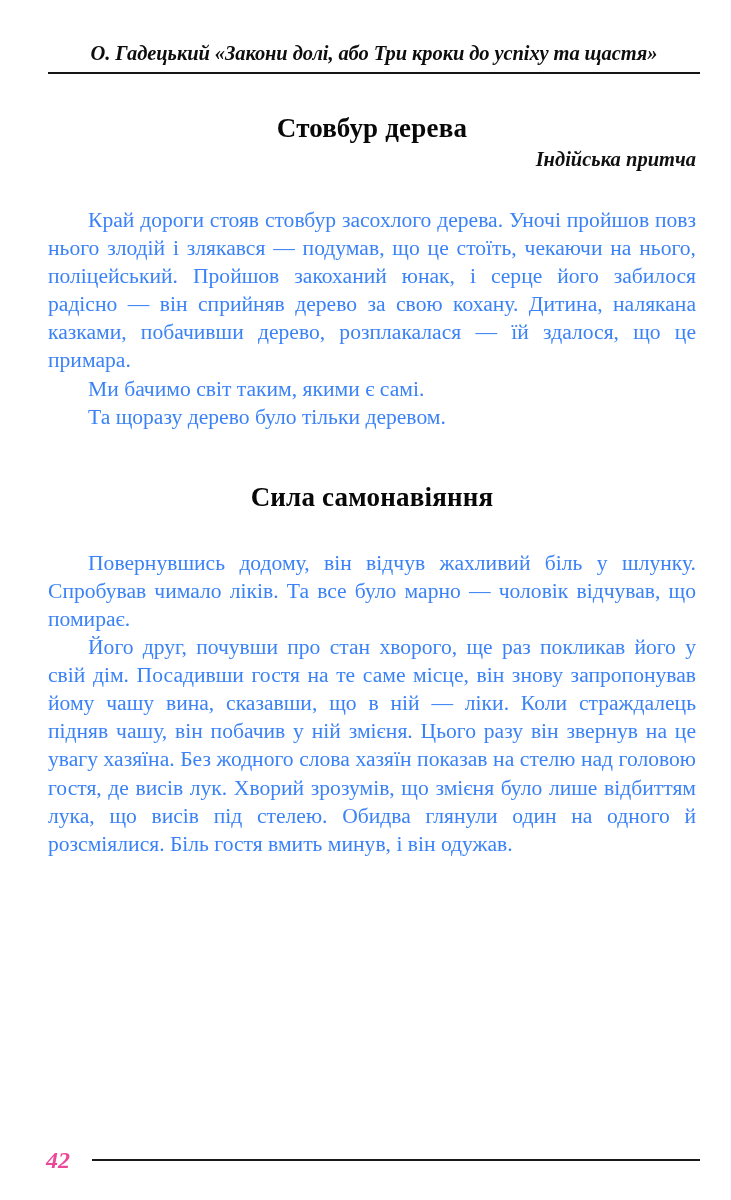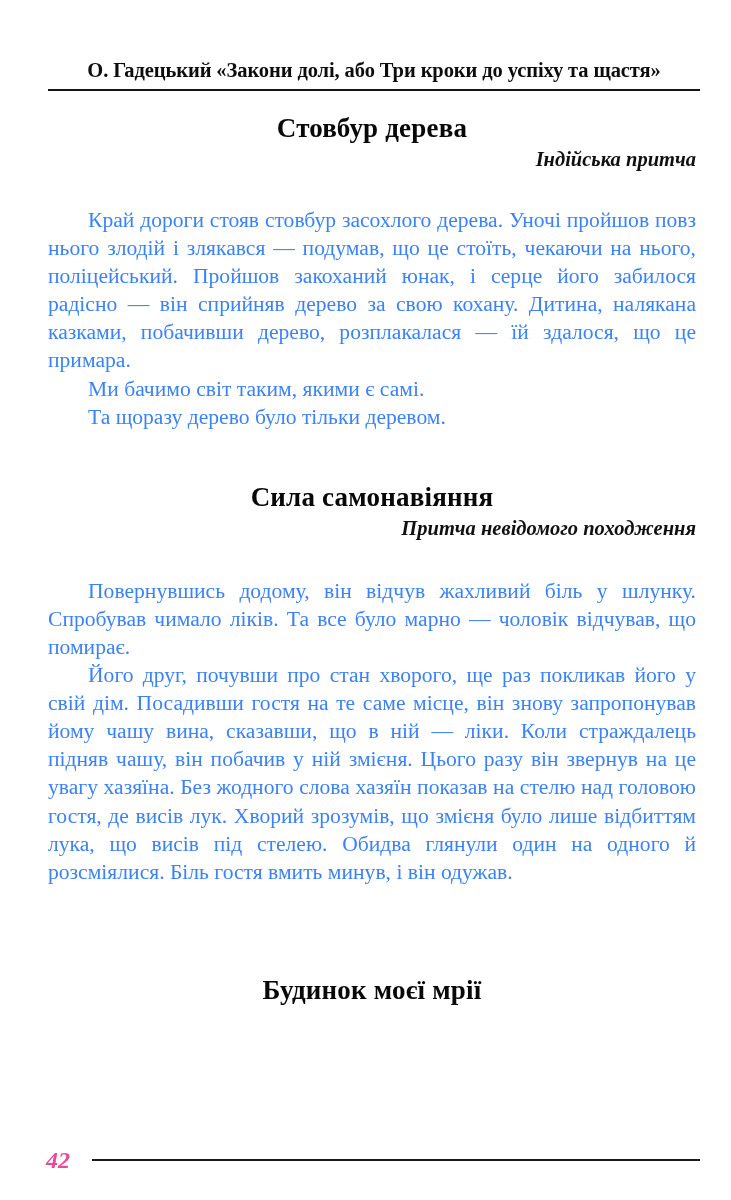--- a/index.html
+++ b/index.html
@@ -23,28 +23,28 @@
 
   
   .running-head {
     position: absolute;
     left: 48px;
     top: 40px;
     width: 652px;
   }
   .running-head-text {
     display: block;
+    font-style: italic;
     font-weight: 600;
     font-size: 20.5px;
     line-height: 26px;
     letter-spacing: -0.1px;
     text-align: center;
     white-space: nowrap;
     color: #0d0d0d;
-    margin-top: 17px;
   }
   .running-head-rule {
     margin-top: 6px;
     height: 0;
     border-top: 2.1px solid #151515;
     width: 652px;
   }
 
   
   .column {
@@ -134,29 +134,27 @@
       <p class="section-subheading">Індійська притча</p>
     </div>
     <div class="sec1-body">
       <p class="para">Край дороги стояв стовбур засохлого дерева. Уночі пройшов повз нього злодій і злякався — подумав, що це стоїть, чекаючи на нього, поліцейський. Пройшов закоханий юнак, і серце його забилося радісно — він сприйняв дерево за свою кохану. Дитина, налякана казками, побачивши дерево, розплакалася — їй здалося, що це примара.</p>
       <p class="para last-of-block">Ми бачимо світ таким, якими є самі.</p>
       <p class="para last-of-block">Та щоразу дерево було тільки деревом.</p>
     </div>
 
     <div class="sec2-head">
       <h2 class="section-heading">Сила самонавіяння</h2>
-      <p class="section-subheading">Притча невідомого походження</p>
     </div>
     <div class="sec2-body">
       <p class="para">Повернувшись додому, він відчув жахливий біль у шлунку. Спробував чимало ліків. Та все було марно — чоловік відчував, що помирає.</p>
       <p class="para">Його друг, почувши про стан хворого, ще раз покликав його у свій дім. Посадивши гостя на те саме місце, він знову запропонував йому чашу вина, сказавши, що в ній — ліки. Коли страждалець підняв чашу, він побачив у ній змієня. Цього разу він звернув на це увагу хазяїна. Без жодного слова хазяїн показав на стелю над головою гостя, де висів лук. Хворий зрозумів, що змієня було лише відбиттям лука, що висів під стелею. Обидва глянули один на одного й розсміялися. Біль гостя вмить минув, і він одужав.</p>
     </div>
 
     <div class="sec3-head">
-      <h2 class="section-heading">Будинок моєї мрії</h2>
     </div>
 
   </div>
 
   <div class="folio">
     <span class="folio-number">42</span>
     <div class="folio-rule"></div>
   </div>
 
 </div>

